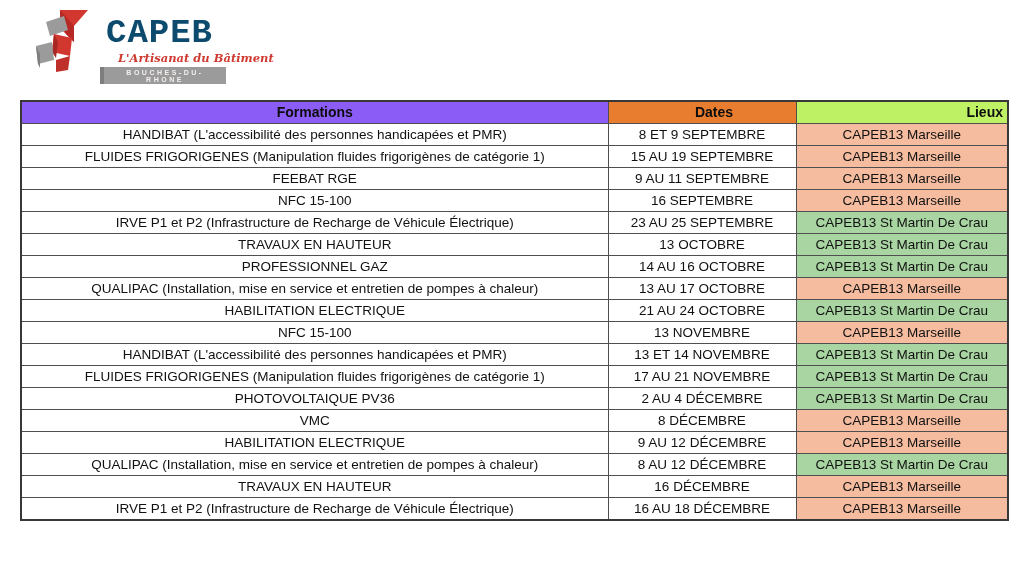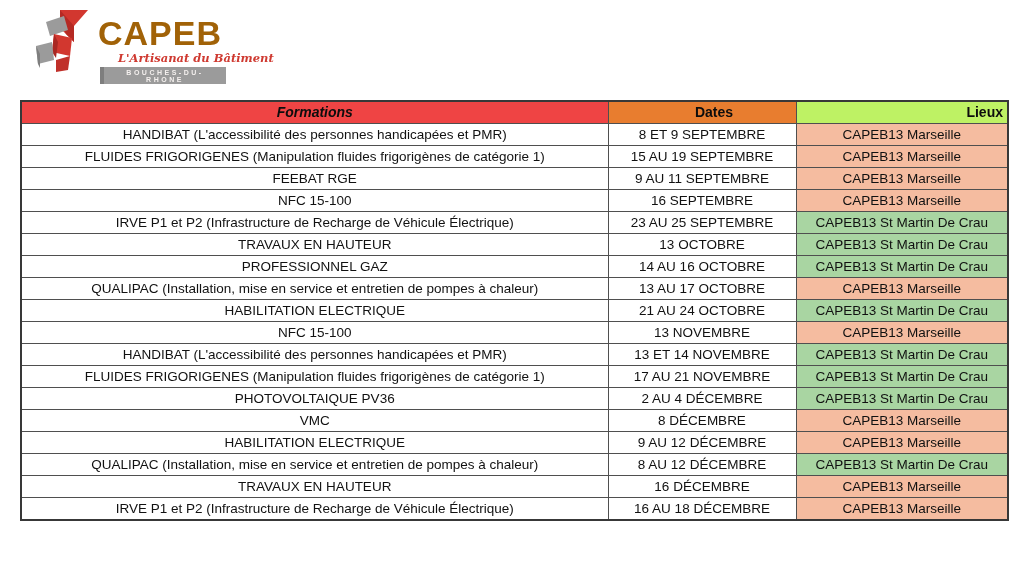--- a/index.html
+++ b/index.html
@@ -15,24 +15,25 @@
     position: absolute;
     top: 8px; left: 34px;
     display: flex;
     align-items: flex-start;
   }
   .logo-mark { width: 62px; height: 72px; flex: 0 0 auto; }
   .logo-textcol { margin-left: 2px; margin-top: 8px; }
   .logo-name {
     font-size: 34px;
     font-weight: bold;
-    color: #a16207;
+    color: #0c4a6e;
     letter-spacing: 1px;
     line-height: 1;
-    font-family: Liberation Sans, sans-serif;
+    font-family: Liberation Mono, monospace;
+    margin-left: 8px;
   }
   .logo-tagline {
     font-family: "DejaVu Serif", serif;
     font-style: italic;
     font-weight: bold;
     color: #cf3a31;
     font-size: 11.5px;
     margin-top: 1px;
     margin-left: 20px;
   }
@@ -105,21 +106,21 @@
 </div>
 
 <table class="schedule">
   <colgroup>
     <col style="width:587px">
     <col style="width:188px">
     <col style="width:212px">
   </colgroup>
   <thead>
     <tr>
-      <th style="background-color: #ef4444; font-style: italic;">Formations</th>
+      <th style="background-color: #8b5cf6;">Formations</th>
       <th style="background-color: rgb(232, 125, 47); padding-left: 28px;">Dates</th>
       <th style="background-color: #bef264; text-align: right;">Lieux</th>
     </tr>
   </thead>
   <tbody>
       <tr>
         <td class="col-formation">HANDIBAT (L'accessibilité des personnes handicapées et PMR)</td>
         <td class="col-date">8 ET 9 SEPTEMBRE</td>
         <td class="col-lieu" style="background-color: rgb(245, 188, 160);">CAPEB13 Marseille</td>
       </tr>

